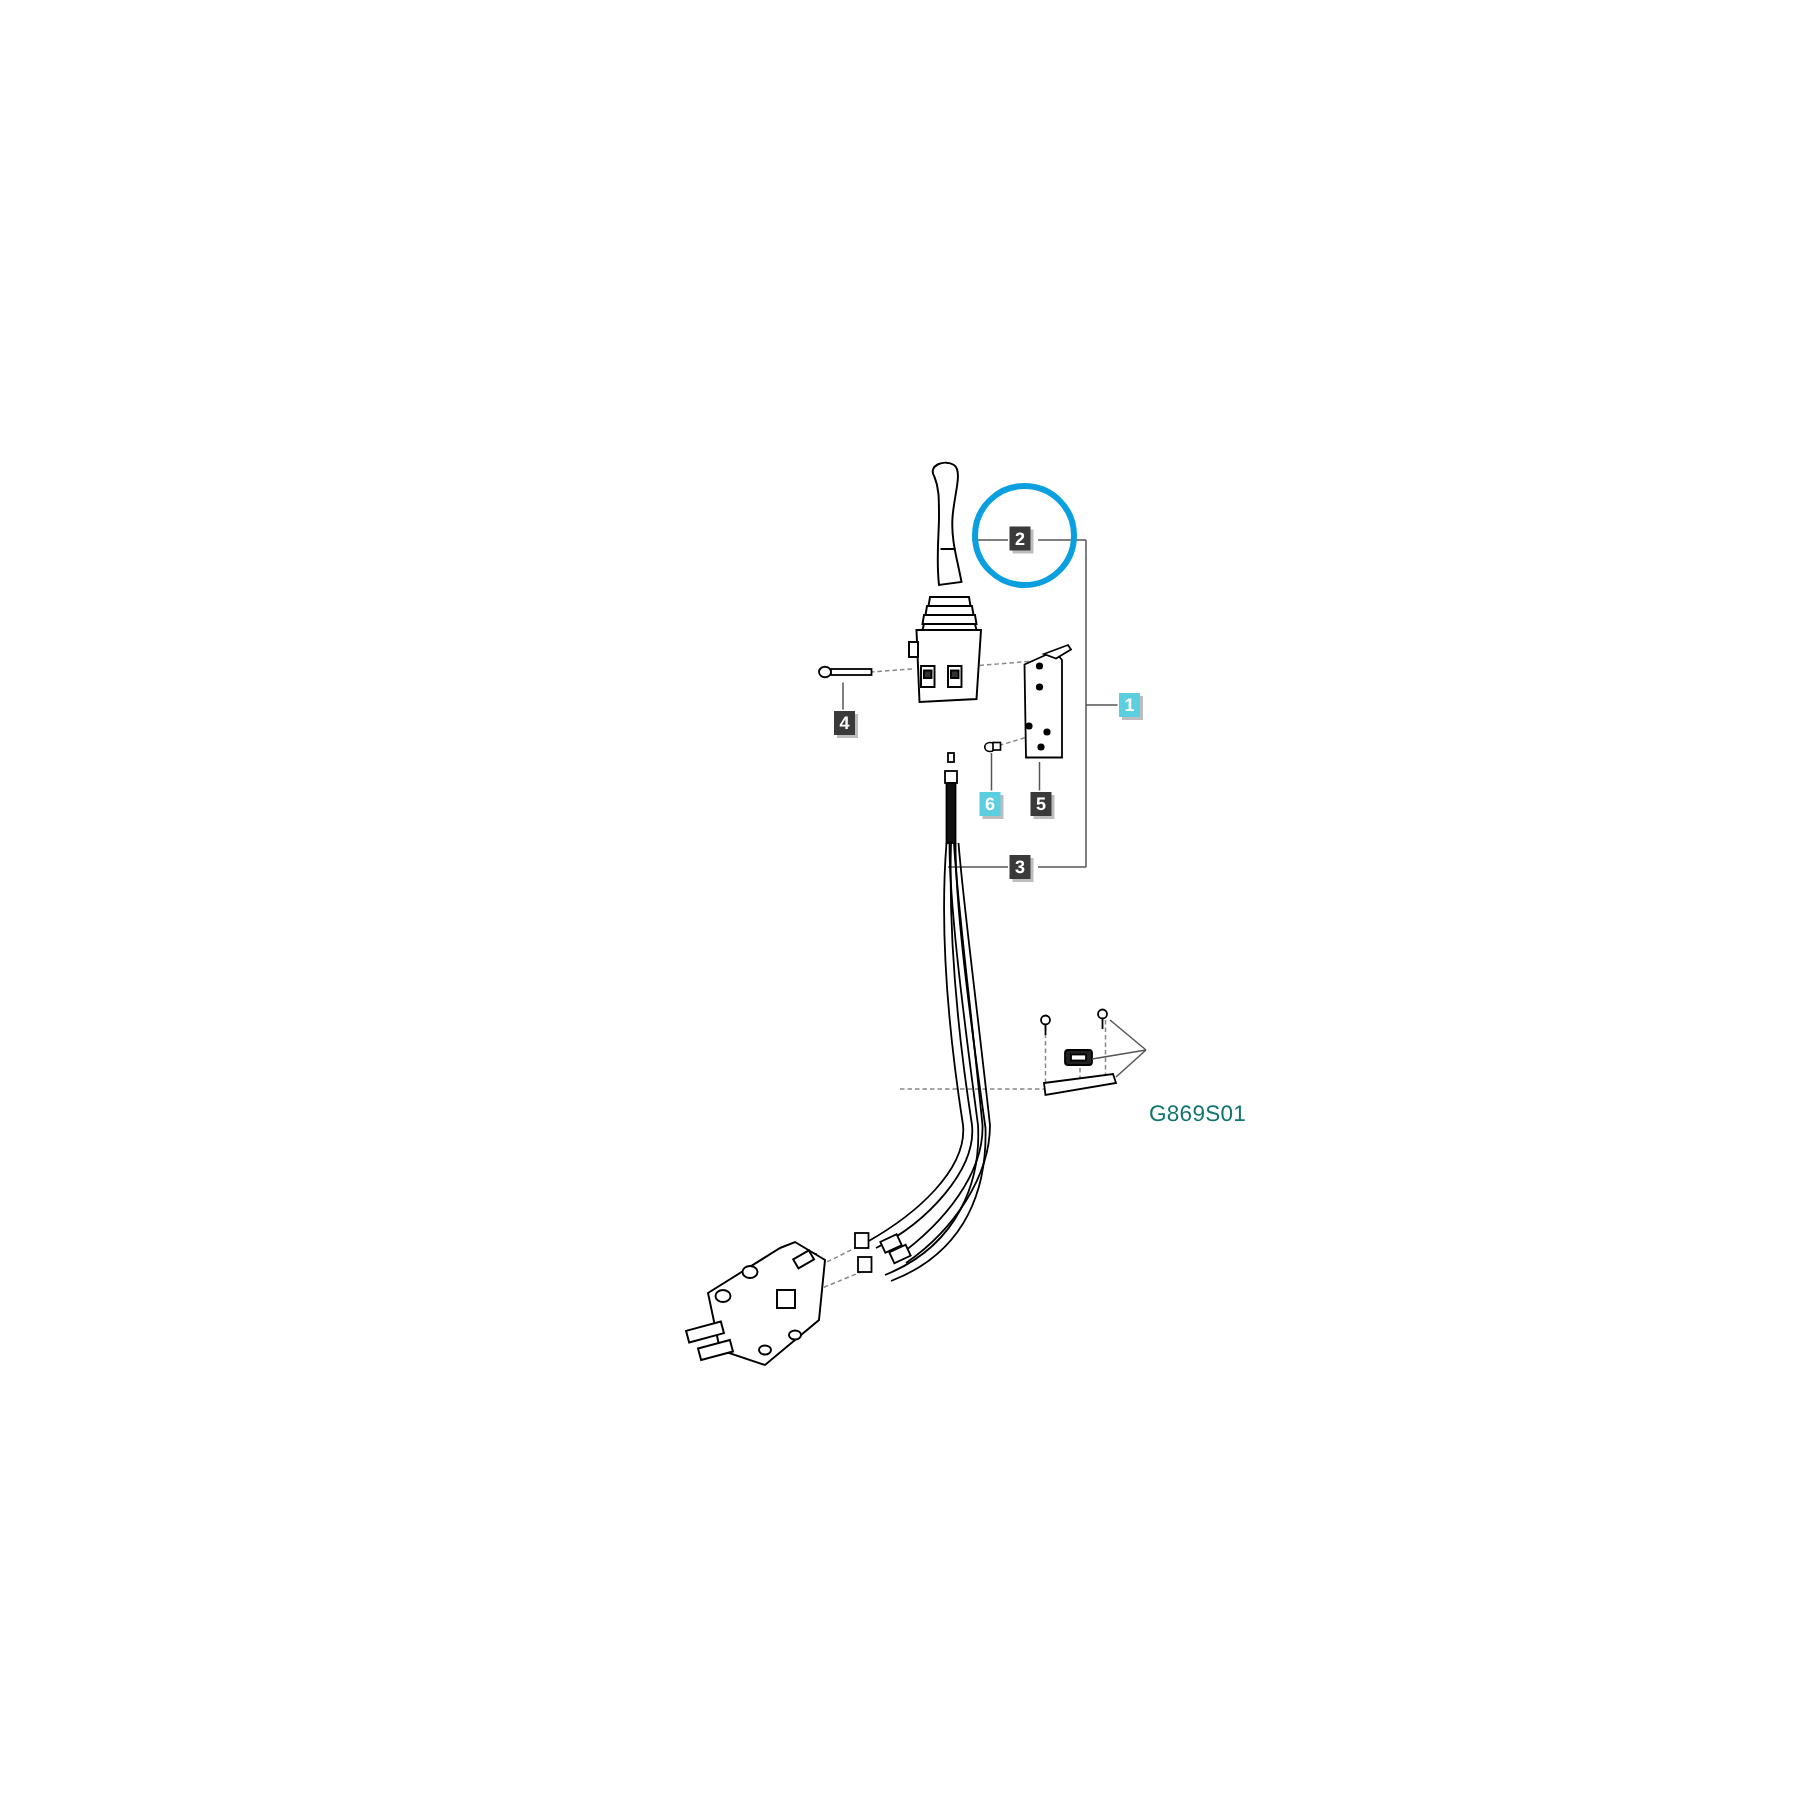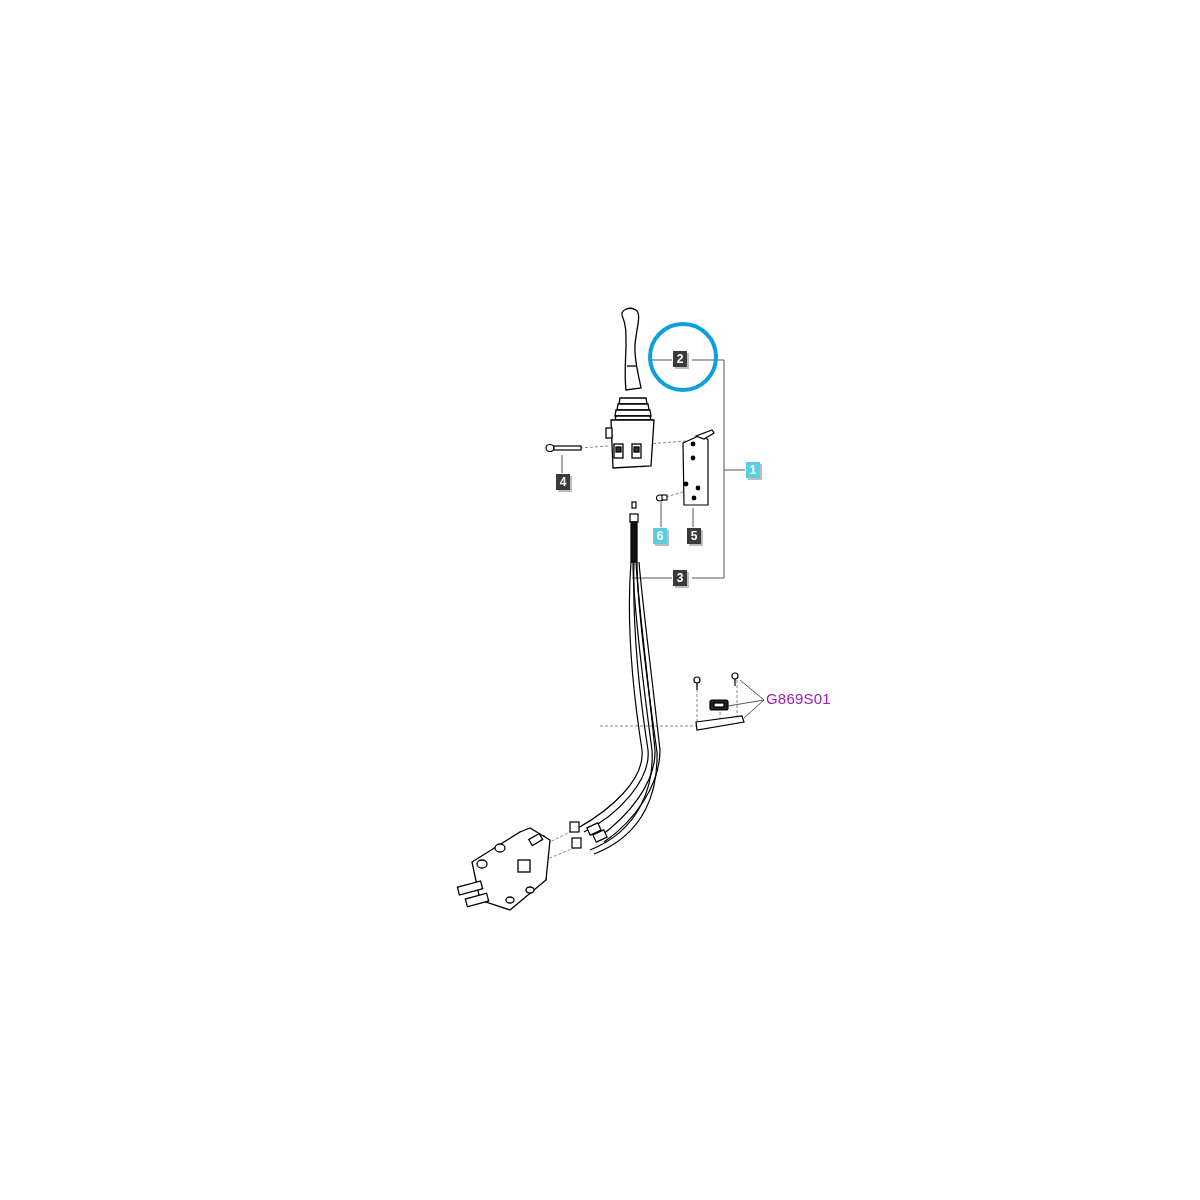--- a/index.html
+++ b/index.html
@@ -10,21 +10,21 @@
       position: absolute; width: 14px; height: 16px;
       color: #ffffff; font-family: "Liberation Sans", sans-serif; font-weight: bold;
       font-size: 12px; line-height: 16px; text-align: center;
       box-shadow: 2px 2px 0 #bdbdbd;
       cursor: pointer;
     }
     .callout.dark { background: #3a3a3a; }
     .callout.cyan { background: #5bcfe0; }
     .ref-label {
       position: absolute; font-family: "Liberation Sans", sans-serif;
-      font-size: 15px; color: #a21caf; letter-spacing: 0.2px;
+      font-size: 15px; color: #0f766e; letter-spacing: 0.2px; margin-top: 44px;
     }
     .highlight-ring {
       position: absolute; border: 4px solid #0aa0e0; border-radius: 50%;
       box-sizing: border-box; pointer-events: none;
     }
   </style>
 </head>
 <body>
 
 <svg id="diagram" viewBox="0 0 1200 1200" xmlns="http://www.w3.org/2000/svg">

